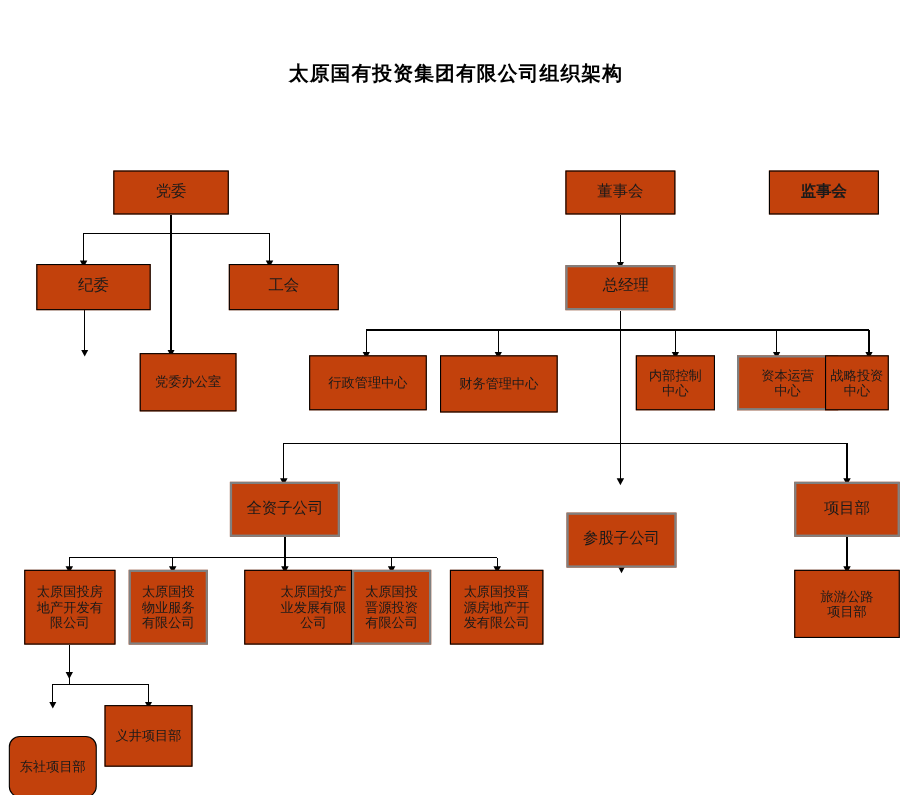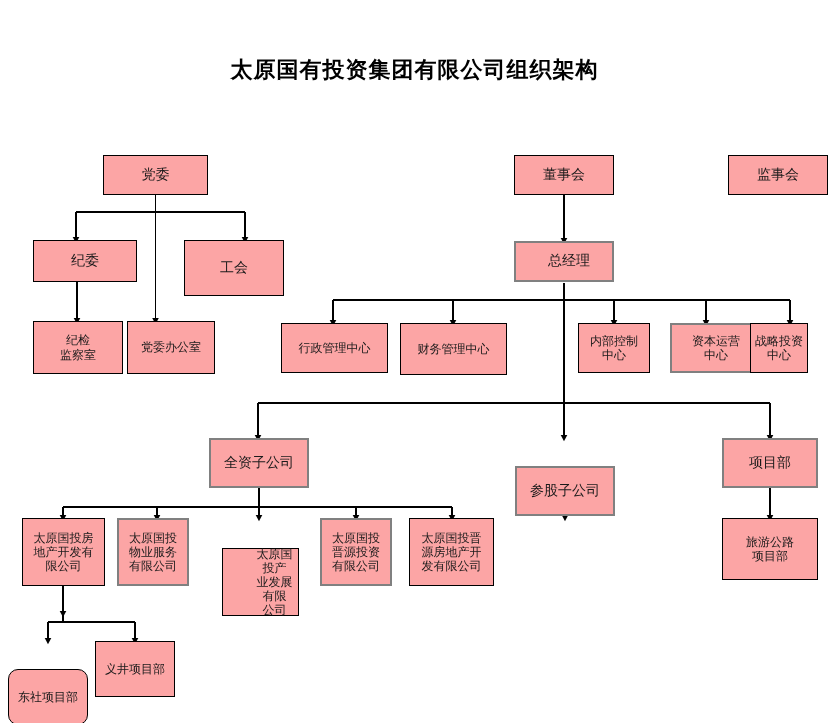--- a/index.html
+++ b/index.html
@@ -6,26 +6,26 @@
   html,body{margin:0;padding:0;}
   body{
     width:829px;height:723px;background:#ffffff;
     font-family:"Liberation Serif","DejaVu Serif",serif;
     color:#000000;position:relative;overflow:hidden;
   }
   #chart{position:absolute;left:0;top:0;width:829px;height:723px;}
   #svg-layer{position:absolute;left:0;top:0;width:829px;height:723px;}
   .title{
     position:absolute;left:0;top:55px;width:829px;text-align:center;
-    font-size:22px;font-weight:bold;letter-spacing:1px;
+    font-size:18px;font-weight:bold;letter-spacing:1px;
     font-family:"Liberation Serif","DejaVu Serif",serif;
   }
   .node{
     position:absolute;box-sizing:border-box;
-    border:1px solid #000000;background:#fca5a5;
+    border:1px solid #000000;background:#c2410c;
     display:flex;align-items:center;justify-content:center;
     text-align:center;line-height:1.18;
     font-size:13px;color:#1a1a1a;
     white-space:pre-line;
     padding:1px 2px;
   }
   .node.gray{border:2px solid #808080;}
   .node.f14{font-size:14px;}
   .node.f12{font-size:12px;}
 </style>
@@ -82,27 +82,25 @@
       <path d="M63,586 L63,614" marker-end="url(#ah)"></path>
       <path d="M48,622 L135,622"></path>
       <path d="M48,622 L48,641" marker-end="url(#ah)"></path>
       <path d="M135,622 L135,641" marker-end="url(#ah)"></path>
       <path d="M63,612 L63,622"></path>
     </g>
   </svg>
 
   <div class="node f14" style="left:103px;top:155px;width:105px;height:40px;">党委</div>
   <div class="node f14" style="left:33px;top:240px;width:104px;height:42px;">纪委</div>
-  <div class="node f14" style="left:184px;top:240px;width:100px;height:56px;">工会</div>
-  <div class="node f12" style="left:33px;top:321px;width:90px;height:53px;">纪检
-监察室</div>
+  <div class="node f14" style="left:208px;top:240px;width:100px;height:42px;">工会</div>
   <div class="node f12" style="left:127px;top:321px;width:88px;height:53px;">党委办公室</div>
 
   <div class="node f14" style="left:514px;top:155px;width:100px;height:40px;">董事会</div>
-  <div class="node f14" style="left:728px;top:155px;width:100px;height:40px;">监事会</div>
+  <div class="node f14" style="left:699px;top:155px;width:100px;height:40px;font-weight:bold;">监事会</div>
   <div class="node f14 gray" style="left:514px;top:241px;width:100px;height:41px;padding-left:12px;">总经理</div>
 
   <div class="node f12" style="left:281px;top:323px;width:107px;height:50px;">行政管理中心</div>
   <div class="node f12" style="left:400px;top:323px;width:107px;height:52px;">财务管理中心</div>
   <div class="node f12" style="left:578px;top:323px;width:72px;height:50px;">内部控制
 中心</div>
   <div class="node f12 gray" style="left:670px;top:323px;width:92px;height:50px;">资本运营
 中心</div>
   <div class="node f12" style="left:750px;top:323px;width:58px;height:50px;">战略投资
 中心</div>
@@ -110,21 +108,21 @@
   <div class="node f14 gray" style="left:209px;top:438px;width:100px;height:50px;text-align:center;">全资子公司</div>
   <div class="node f14 gray" style="left:515px;top:438px;width:100px;height:50px;margin-top:28px;">参股子公司</div>
   <div class="node f14 gray" style="left:722px;top:438px;width:96px;height:50px;">项目部</div>
 
   <div class="node f12" style="left:22px;top:518px;width:83px;height:68px;">太原国投房
 地产开发有
 限公司</div>
   <div class="node f12 gray" style="left:117px;top:518px;width:72px;height:68px;">太原国投
 物业服务
 有限公司</div>
-  <div class="node f12" style="left:222px;top:548px;width:77px;height:68px;padding-left:30px;">太原国投产
+  <div class="node f12" style="left:222px;top:518px;width:98px;height:68px;padding-left:30px;">太原国投产
 业发展有限
 公司</div>
   <div class="node f12 gray" style="left:320px;top:518px;width:72px;height:68px;">太原国投
 晋源投资
 有限公司</div>
   <div class="node f12" style="left:409px;top:518px;width:85px;height:68px;">太原国投晋
 源房地产开
 发有限公司</div>
   <div class="node f12" style="left:722px;top:518px;width:96px;height:62px;">旅游公路
 项目部</div>

